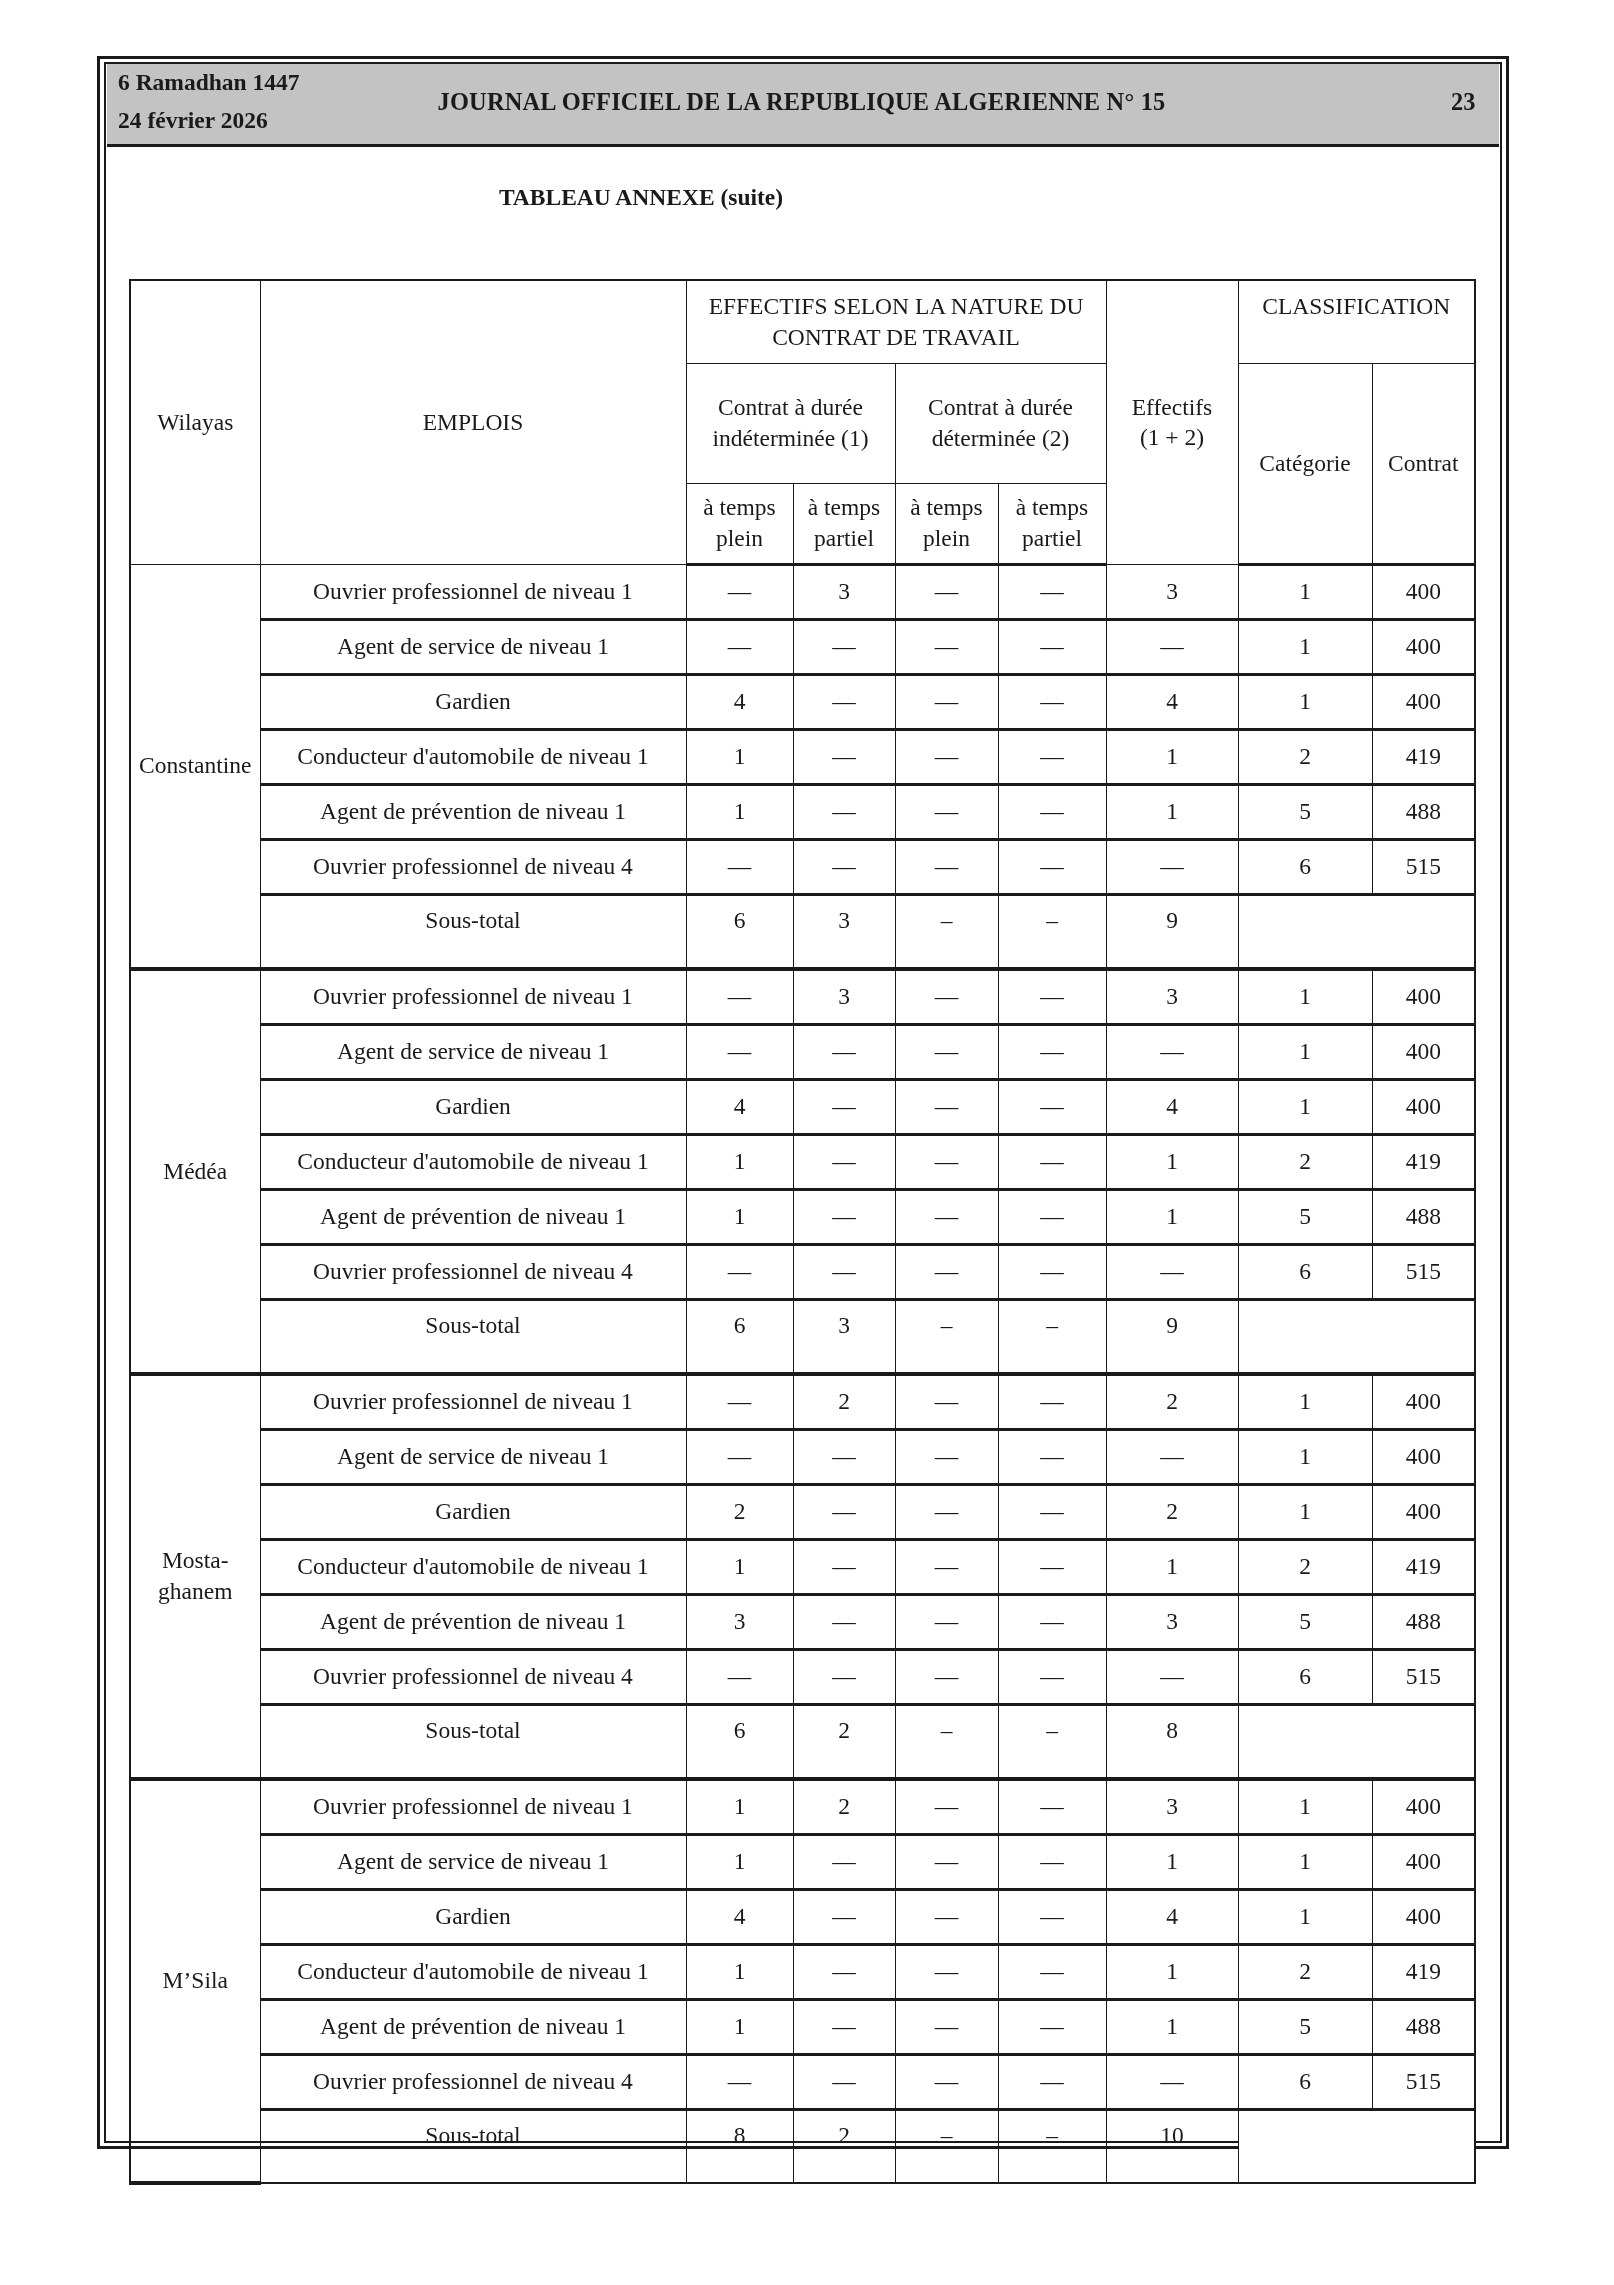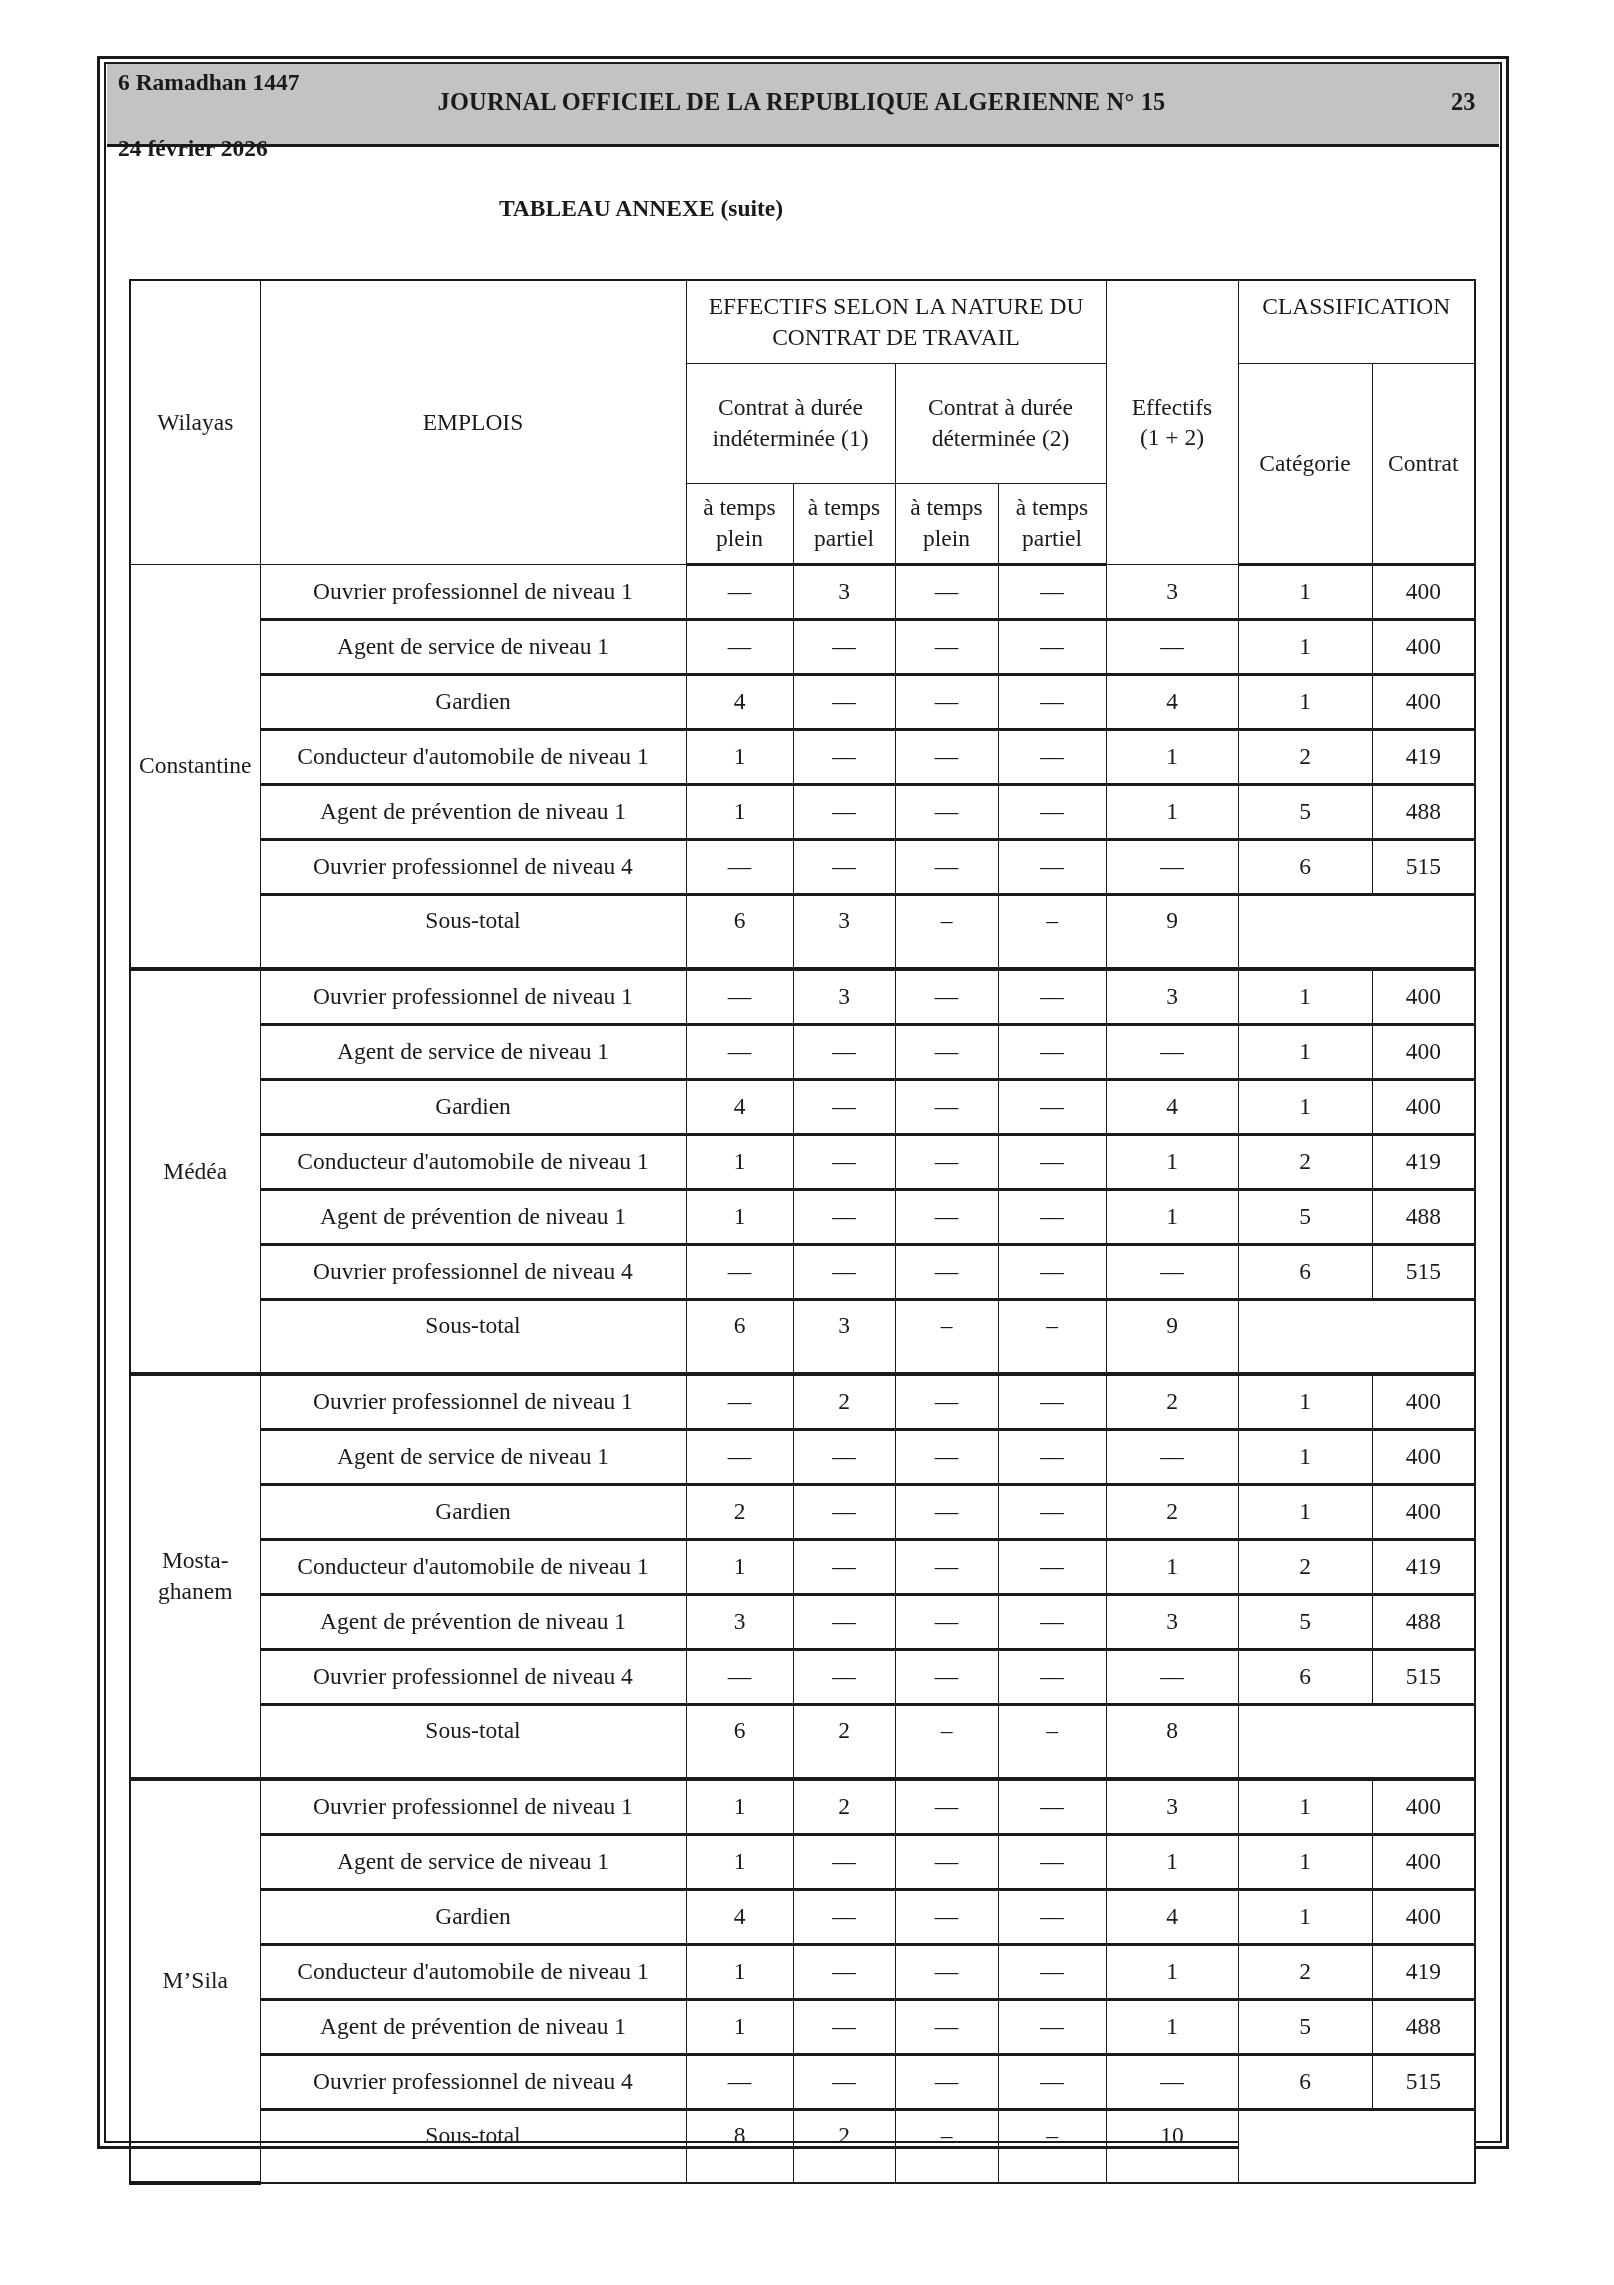--- a/index.html
+++ b/index.html
@@ -7,26 +7,26 @@
          font-family: "Liberation Serif", "DejaVu Serif", serif; color: #1a1a1a; }
 
   .frame-outer { position: absolute; left: 97px; top: 56px; width: 1412px; height: 2093px;
                  border: 3.6px solid #1a1a1a; box-sizing: border-box; }
   .frame-inner { position: absolute; left: 104px; top: 62px; width: 1398px; height: 2081px;
                  border: 2.7px solid #1a1a1a; box-sizing: border-box; }
 
   .header-band { position: absolute; left: 107px; top: 64px; width: 1392px; height: 83px;
                  background: #c3c3c3; border-bottom: 3.6px solid #1a1a1a; box-sizing: border-box; }
   .hdr-date1 { position: absolute; left: 11px; top: 5.4px; font-size: 23.5px; font-weight: bold; }
-  .hdr-date2 { position: absolute; left: 11px; top: 43px; font-size: 23.5px; font-weight: bold; margin-top: 28px; }
+  .hdr-date2 { position: absolute; left: 11px; top: 43px; font-size: 23.5px; font-weight: bold; }
   .hdr-title { position: absolute; left: 0; right: 3px; top: 24.4px; text-align: center;
                font-size: 24.4px; font-weight: bold; letter-spacing: 0.2px; }
   .hdr-page  { position: absolute; right: 23.5px; top: 24.4px; font-size: 24.4px; font-weight: bold; }
 
-  .doc-title { position: absolute; left: 0; width: 1282px; top: 195px; text-align: center;
+  .doc-title { position: absolute; left: 0; width: 1282px; top: 184px; text-align: center;
                font-size: 23.5px; font-weight: bold; }
 
   table.annexe { position: absolute; left: 129px; top: 279px; border-collapse: collapse;
                  table-layout: fixed; font-size: 23.5px; }
   table.annexe td, table.annexe th { border: 1.8px solid #1a1a1a; padding: 0; text-align: center;
                  vertical-align: middle; font-weight: normal; line-height: 1.3; }
   table.annexe { border: 2.7px solid #1a1a1a; }
   th.sub-top { border-bottom: 3.6px solid #1a1a1a; }
   tr.head-last th { border-bottom: 3.6px solid #1a1a1a; }
   td.emploi { text-align: left; padding-left: 5.4px; white-space: nowrap; vertical-align: top; padding-top: 9px; }

